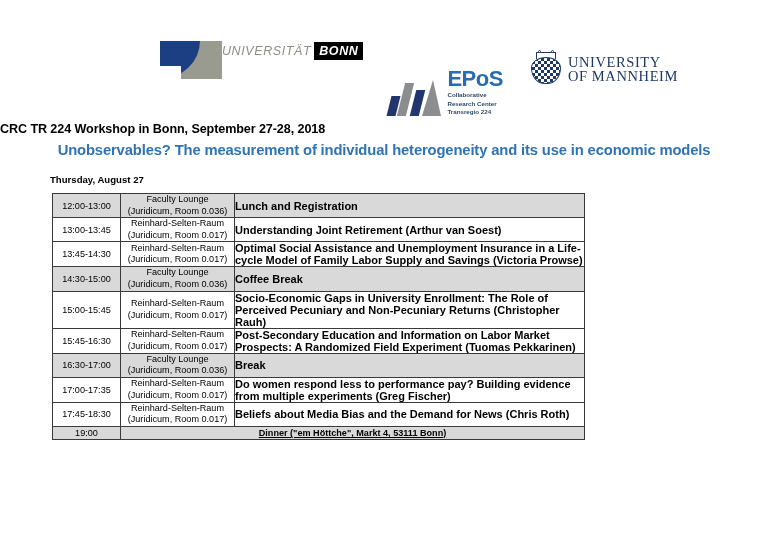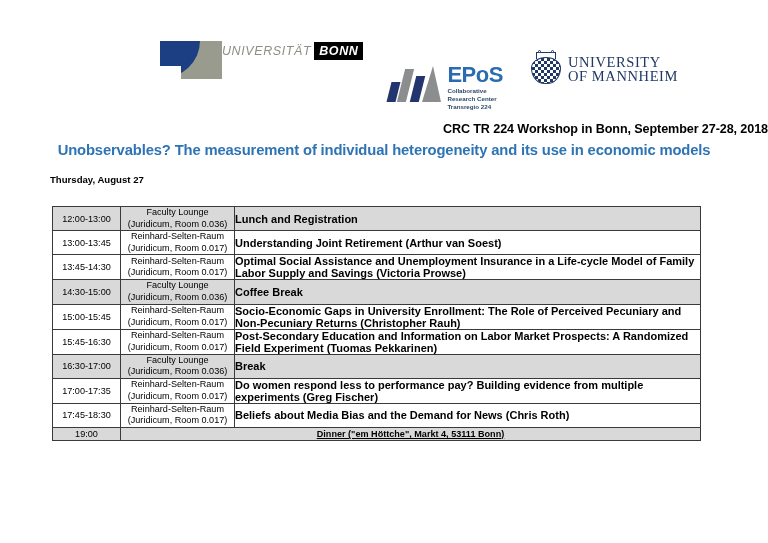--- a/index.html
+++ b/index.html
@@ -90,21 +90,21 @@
     letter-spacing: 0.6px;
     color: #ffffff;
     background: #000000;
     padding: 2px 5px;
     line-height: 14px;
   }
 
   
   .logo-epos {
     display: flex;
-    align-items: flex-start;
+    align-items: flex-end;
     gap: 6px;
     height: 52px;
     margin-top: 41px;
   }
   .epos-bars {
     position: relative;
     width: 52px;
     height: 38px;
   }
   .bar {
@@ -188,21 +188,21 @@
     line-height: 14px;
   }
   .mann-l1 { font-size: 14.5px; letter-spacing: 0.6px; }
   .mann-l2 { font-size: 14.5px; letter-spacing: 0.6px; }
 
   
   .title-main {
     position: absolute;
     left: 0; top: 122px;
     width: 768px;
-    text-align: right;
+    text-align: left;
     font-size: 12.6px;
     font-weight: bold;
     color: #000000;
     letter-spacing: -0.1px;
   }
   .title-sub {
     position: absolute;
     left: 0; top: 142px;
     width: 768px;
     text-align: center;
@@ -216,22 +216,22 @@
     left: 50px; top: 174px;
     font-size: 9.6px;
     font-weight: bold;
     color: #000000;
   }
 
   
   .schedule {
     position: absolute;
     left: 52px;
-    top: 206px;
-    width: 649px;
+    top: 193px;
+    width: 533px;
     border-collapse: collapse;
     table-layout: fixed;
     border: 1.6px solid #3a3a3a;
   }
   .schedule td {
     border: 1px solid #3a3a3a;
     padding: 0;
     vertical-align: middle;
   }
   .col-time  { width: 68px; }

